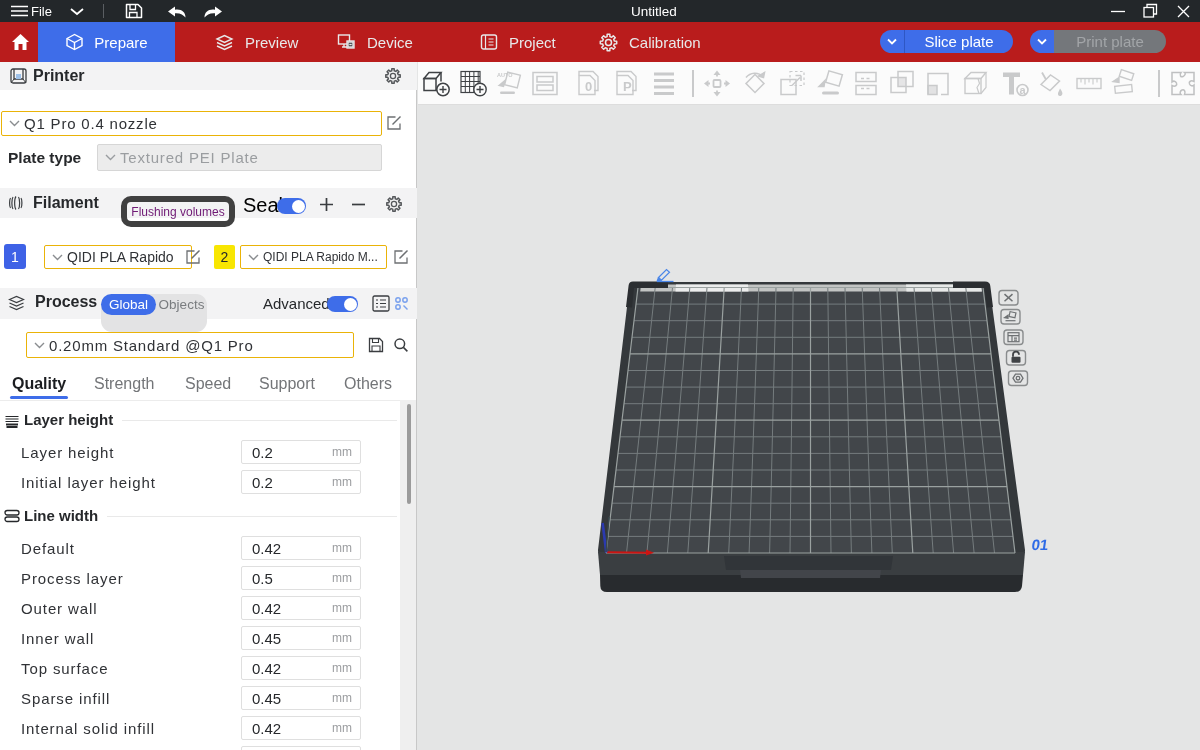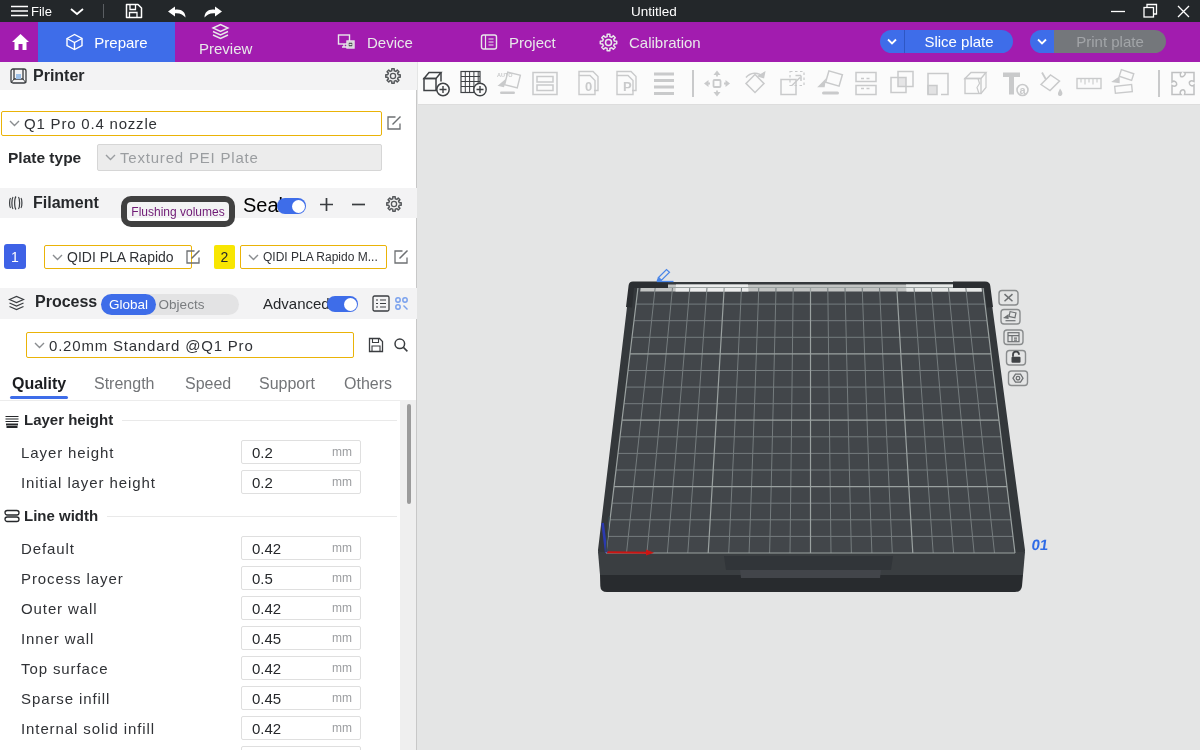--- a/index.html
+++ b/index.html
@@ -2,21 +2,21 @@
 <html><head>
 <meta charset="utf-8">
 <style>
 html,body{margin:0;padding:0;}
 body{width:1200px;height:750px;overflow:hidden;font-family:"Liberation Sans",sans-serif;position:relative;background:#e4e5e5;}
 .abs{position:absolute;}
 
 #titlebar{left:0;top:0;width:1200px;height:22px;background:#23272a;color:#fff;}
 #titlebar svg{display:block;}
 
-#tabbar{left:0;top:22px;width:1200px;height:40px;background:#a21caf;color:#e8e9ea;}
+#tabbar{left:0;top:22px;width:1200px;height:40px;background:#b91c1c;color:#e8e9ea;}
 .tab{position:absolute;top:0;height:40px;display:flex;align-items:center;font-size:15px;color:#e8e9ea;}
 .tab svg{margin-right:11px;}
 #tab-prepare{left:38px;width:137px;background:#3e6de9;color:#fff;justify-content:center;}
 
 .pillbtn{position:absolute;top:8px;height:23px;border-radius:11.5px;overflow:hidden;display:flex;}
 .pill-chev{width:24px;height:23px;background:#3e6de9;display:flex;align-items:center;justify-content:center;}
 .pill-main{height:23px;display:flex;align-items:center;justify-content:center;font-size:15px;}
 
 #panel{left:0;top:62px;width:417px;height:688px;background:#fff;border-right:1px solid #c8c8c8;box-sizing:border-box;}
 .band{position:absolute;left:0;width:417px;background:#f3f3f4;}
@@ -65,21 +65,21 @@
   <svg class="abs" style="left:11px;top:11px;" width="19" height="18" viewBox="0 0 19 18">
     <path d="M9.5 1 L18 9 H15.5 V17 H11.5 V11 H7.5 V17 H3.5 V9 H1 Z" fill="#fff"></path>
   </svg>
   <div class="tab" id="tab-prepare">
     <svg width="19" height="18" viewBox="0 0 19 18" fill="none" stroke="#fff" stroke-width="1.4">
       <path d="M2 5.5L9.5 1.5L17 5.5V12.5L9.5 16.5L2 12.5Z"></path>
         <path d="M2 5.5L9.5 9.5L17 5.5M9.5 9.5V16.5"></path>
     </svg>
       <span style="margin-left:-1px">Prepare</span>
   </div>
-  <div class="tab" style="left:199px;flex-direction:column;">
+  <div class="tab" style="left:215px;">
     <svg width="19" height="18" viewBox="0 0 19 18" fill="none" stroke="#e8e9ea" stroke-width="1.4">
       <path d="M2 6L9.5 2.5L17 6L9.5 9.5Z"></path>
         <path d="M2 9.5L9.5 13L17 9.5M2 13L9.5 16.5L17 13"></path>
     </svg>
       <span>Preview</span>
   </div>
   <div class="tab" style="left:337px;">
     <svg width="19" height="18" viewBox="0 0 19 18" fill="none" stroke="#e8e9ea" stroke-width="1.4">
       <rect x="1.5" y="2" width="11" height="9"></rect>
         <path d="M5 14h6M7 11v3"></path>
@@ -197,21 +197,21 @@
     <path d="M14 8.5V14H2V2h7.5"></path>
       <path d="M6.5 9.5L14.5 1.5" stroke-width="1.5"></path>
   </svg>
 
   <div class="band" style="top:226px;height:31px;"></div>
   <svg class="abs" style="left:8px;top:233px;" width="17" height="16" viewBox="0 0 17 16" fill="none" stroke="#3a3d40" stroke-width="1.2">
     <path d="M1.5 4.5L8.5 1.5L15.5 4.5L8.5 7.5Z"></path>
       <path d="M1.5 8L8.5 11L15.5 8M1.5 11.5L8.5 14.5L15.5 11.5"></path>
   </svg>
   <div class="abs sectitle" style="left:35px;top:231px;">Process</div>
-  <div class="abs" style="left:101px;top:232px;width:106px;height:21px;background:#e3e3e4;border-radius:11px;padding-left:32px;">
+  <div class="abs" style="left:101px;top:232px;width:106px;height:38px;background:#e3e3e4;border-radius:11px;">
     <div class="abs" style="left:0;top:0;width:55px;height:21px;background:#3e6de9;border-radius:11px;color:#fff;font-size:13.5px;display:flex;align-items:center;justify-content:center;">Global</div>
     <div class="abs" style="left:55px;top:0;width:51px;height:21px;color:#797c7f;font-size:13.5px;display:flex;align-items:center;justify-content:center;">Objects</div>
   </div>
   <div class="abs" style="left:263px;top:233px;font-size:15px;color:#26282b;">Advanced</div>
   <div class="toggle" style="left:327px;top:234px;width:31px;"></div>
   <svg class="abs" style="left:372px;top:233px;" width="18" height="17" viewBox="0 0 18 17" fill="none" stroke="#3a3d40" stroke-width="1.3">
     <rect x="1" y="1" width="16" height="15" rx="1.5"></rect>
       <path d="M4 5h2M4 8.5h2M4 12h2M8 5h6M8 8.5h6M8 12h6" stroke-width="1.2"></path>
   </svg>
   <svg class="abs" style="left:394px;top:234px;" width="15" height="15" viewBox="0 0 15 15" fill="none" stroke="#7ba2ee" stroke-width="1.5">

